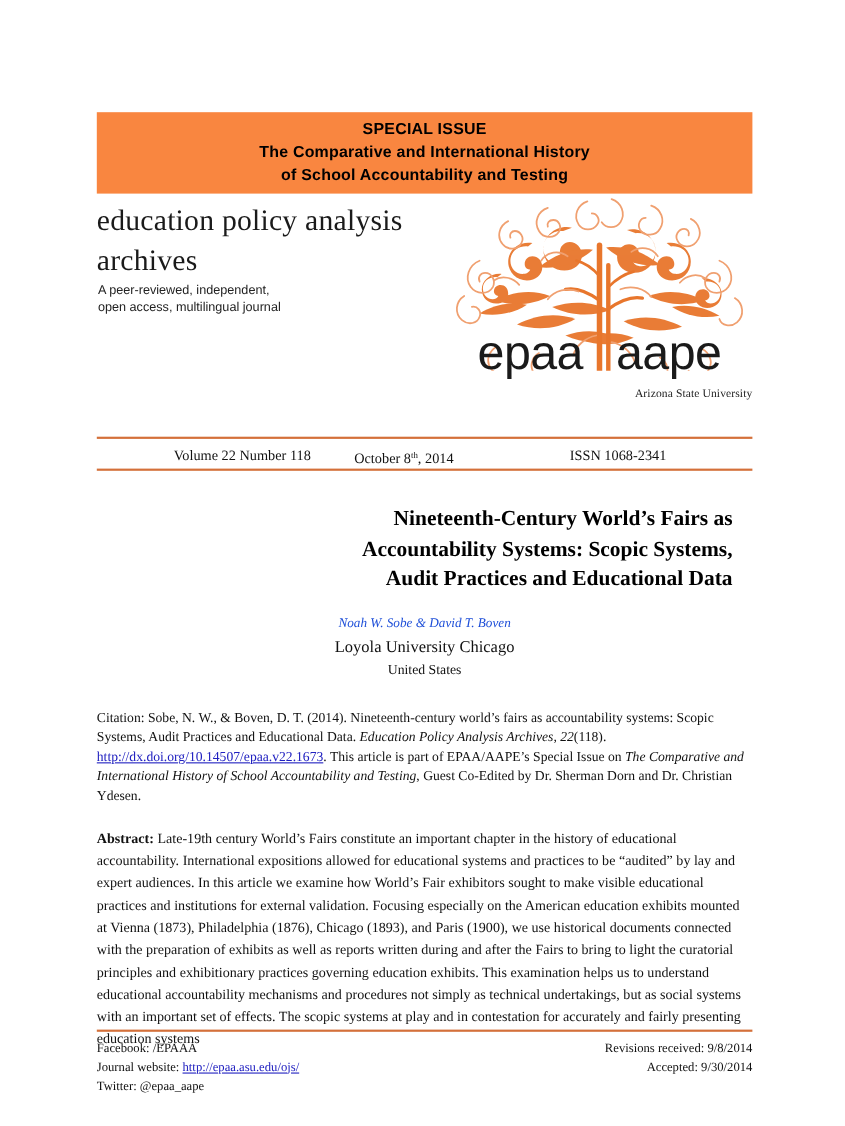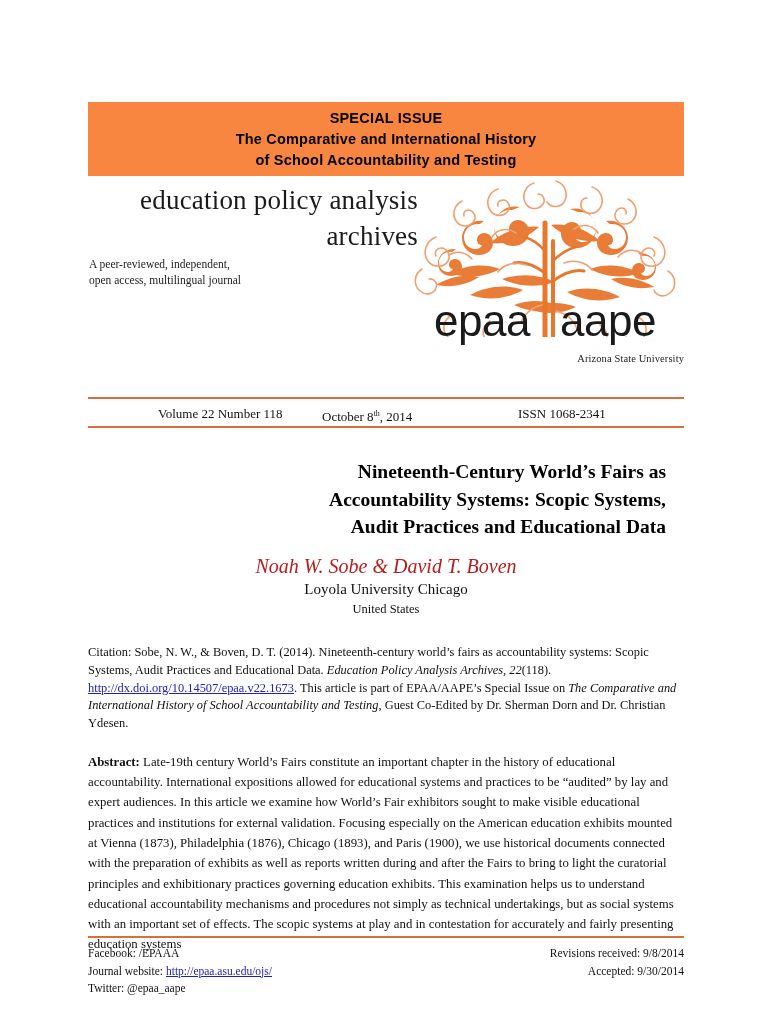--- a/index.html
+++ b/index.html
@@ -67,28 +67,27 @@
   .journal-title {
     position: absolute;
     left: 0;
     top: 0;
     width: 330px;
     font-family: "Liberation Serif", "DejaVu Serif", serif;
     font-size: 27px;
     line-height: 36px;
     color: #1a1a1a;
     letter-spacing: 0.2px;
-    text-align: right;
   }
   .journal-tagline {
     position: absolute;
     left: 1px;
     top: 74px;
     width: 240px;
-    font-family: Liberation Serif, serif;
+    font-family: Liberation Sans, sans-serif;
     font-size: 11.5px;
     line-height: 16px;
     color: #222;
   }
 
   
   .logo-block {
     position: absolute;
     left: 318px;
     top: -5px;
@@ -173,23 +172,23 @@
   
   .authors {
     position: absolute;
     left: 18px;
     top: 541px;
     width: 560px;
     text-align: center;
   }
   .author-names {
     font-style: italic;
-    font-size: 20px;
+    font-size: 12px;
     line-height: 23px;
-    color: #b91c1c;
+    color: #1d4ed8;
   }
   .author-affiliation {
     font-size: 15px;
     line-height: 22px;
     color: #111;
   }
   .author-country {
     font-size: 12.5px;
     line-height: 19px;
     color: #111;

